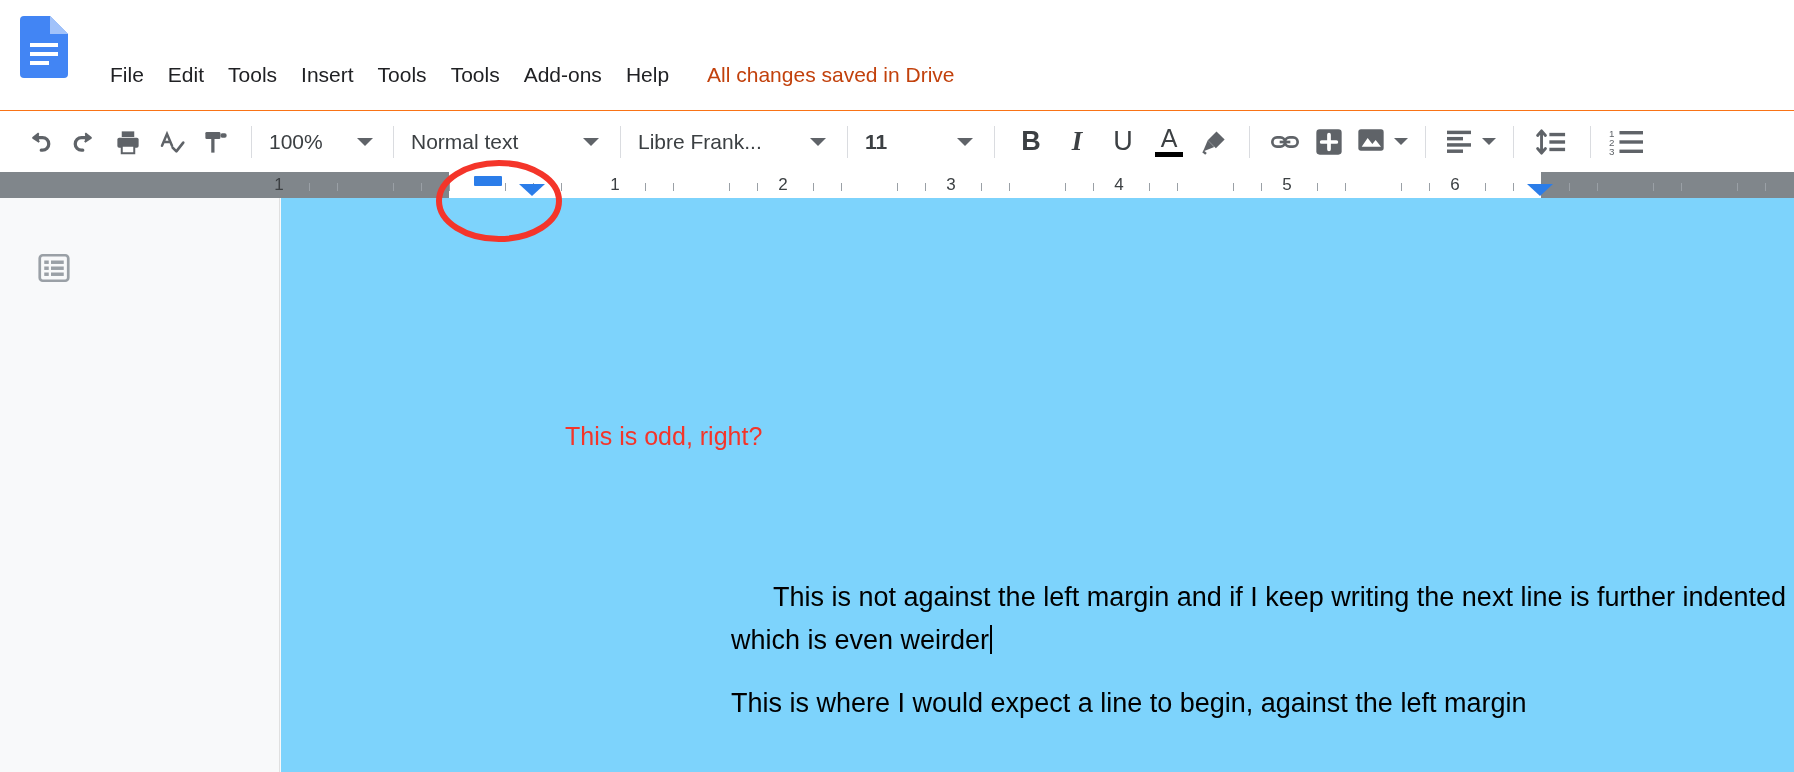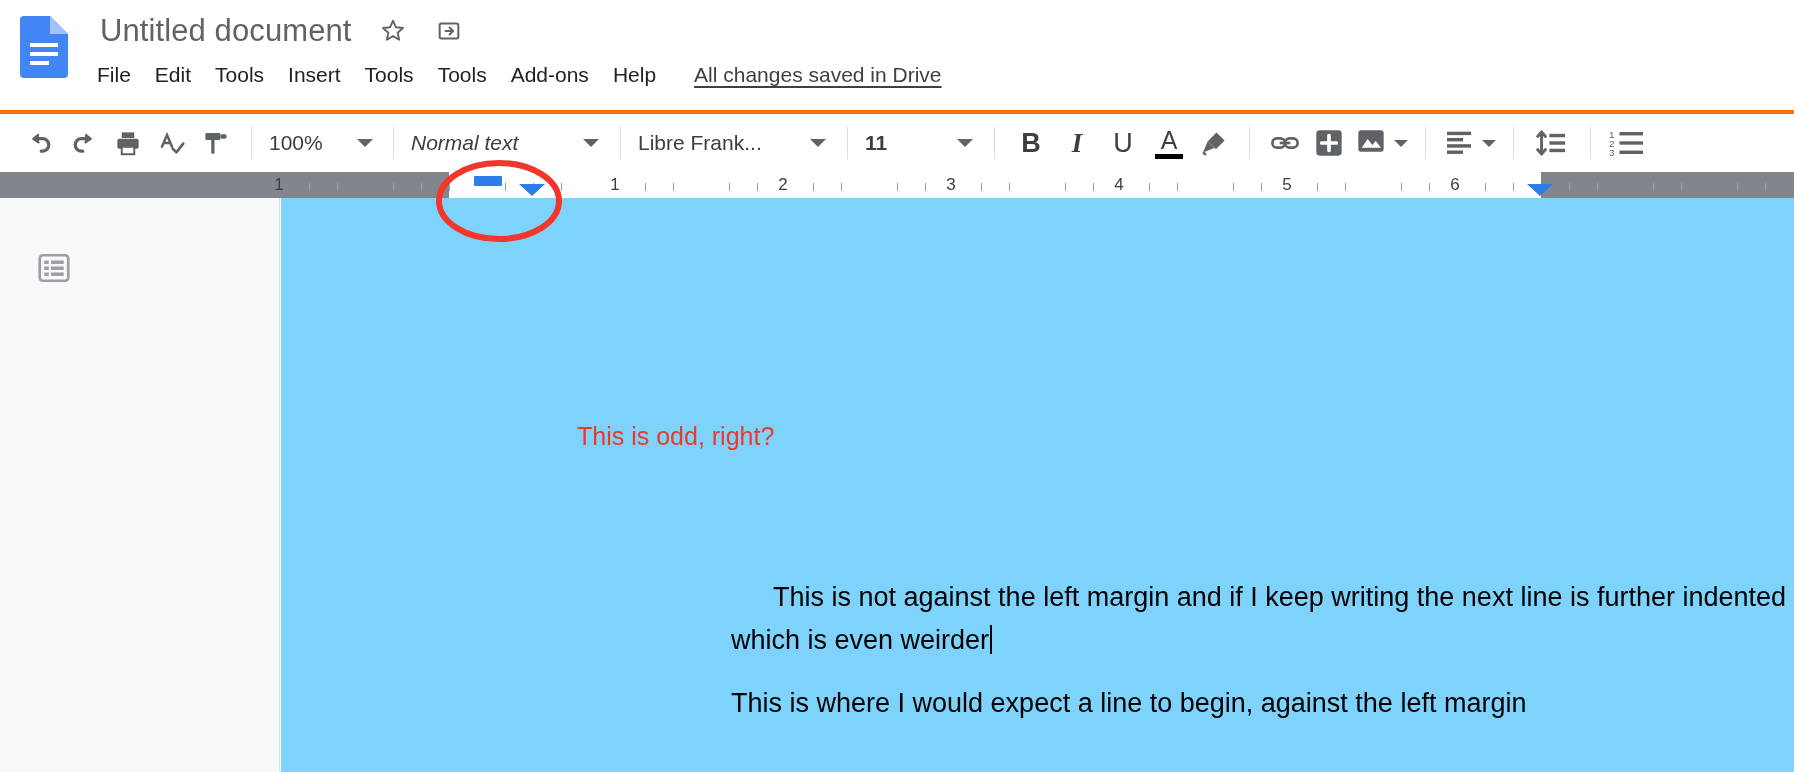--- a/index.html
+++ b/index.html
@@ -17,34 +17,34 @@
 
   .doc-logo { position:absolute; left:20px; top:16px; width:48px; height:62px; }
 
   .title-row { position:absolute; left:100px; top:8px; height:46px; display:flex; align-items:center; }
   .doc-title {
     font-size: 31px; color:#5f6368; font-weight:400;
     letter-spacing:0.1px; line-height:40px; white-space:nowrap;
   }
   .title-icon { margin-left:26px; width:30px; height:30px; display:flex; align-items:center; justify-content:center; cursor:pointer; }
 
-  .menubar { position:absolute; left:85px; top:58px; height:34px; display:flex; align-items:center;text-align:right; }
+  .menubar { position:absolute; left:98px; top:58px; height:34px; display:flex; align-items:center;text-align:right; }
   .menu-item {
     font-size:21px; color:#202124; font-weight:400;
     padding:0 12px; line-height:30px; white-space:nowrap; cursor:pointer;
   }
   .save-status {
-    font-size:21px; color:#404040; margin-left:26px;
-    text-decoration: underline; text-underline-offset:4px; white-space:nowrap; cursor:pointer;
+    font-size:21px; color:#c2410c; margin-left:26px;
+    text-underline-offset:4px; white-space:nowrap; cursor:pointer;
   }
 
   
   .toolbar {
     position:absolute; left:0; top:110px; width:1794px; height:62px;
-    background:#fff; border-top:4px solid #f97316;
+    background:#fff; border-top:1px solid #f97316;
     display:flex; align-items:center; padding-left:18px;
   }
   .tb-btn {
     width:44px; height:44px; display:flex; align-items:center; justify-content:center;
     cursor:pointer; flex:0 0 auto; border-radius:3px;
   }
   .tb-sep { width:1px; height:32px; background:#dadce0; margin:0 13px; flex:0 0 auto; }
   .tb-combo {
     height:40px; display:flex; align-items:center; cursor:pointer; flex:0 0 auto;
     padding:0 4px;
@@ -102,21 +102,21 @@
   .outline-panel { position:absolute; left:0; top:0; width:280px; height:574px; background:#f8f9fa; border-right:1px solid #e0e0e0; }
   .outline-icon { position:absolute; left:36px; top:52px; width:36px; height:36px; cursor:pointer; }
 
   .page {
     position:absolute; left:281px; top:0; width:1513px; height:574px;
     background:#7dd3fc;
   }
 
   .annotation-text {
     position:absolute; left:565px; top:224px;
-    font-size:25px; color:#f4352a; white-space:nowrap;margin-left:12px;
+    font-size:25px; color:#f4352a; white-space:nowrap;
   }
 
   .para { position:absolute; color:#000; font-size:27px; line-height:43px; }
   .para-1 { left:450px; top:378px; width:1070px; text-indent:42px; }
   .para-2 { left:450px; top:484px; width:1070px; }
   .caret-bar {
     display:inline-block; width:2px; height:29px; background:#000;
     vertical-align:-5px; margin-left:1px;
   }
 
@@ -132,36 +132,20 @@
     <div class="doc-logo">
       <svg width="48" height="62" viewBox="0 0 48 62">
         <path d="M0 4 a4 4 0 0 1 4 -4 h26 l18 18 v40 a4 4 0 0 1 -4 4 h-40 a4 4 0 0 1 -4 -4 z" fill="#4285f4"></path>
         <path d="M30 0 l18 18 h-18 z" fill="#a1c2fa"></path>
         <rect x="10" y="27" width="28" height="4" fill="#fff"></rect>
         <rect x="10" y="36" width="28" height="4" fill="#fff"></rect>
         <rect x="10" y="45" width="19" height="4" fill="#fff"></rect>
       </svg>
     </div>
 
-    <div class="title-row">
-      <span class="doc-title">Untitled document</span>
-
-      <span class="title-icon">
-        <svg width="28" height="28" viewBox="0 0 24 24">
-          <path d="M12 3.2 l2.5 5.6 6.1 .6 -4.6 4.1 1.3 6 -5.3-3.1 -5.3 3.1 1.3-6 -4.6-4.1 6.1-.6z" fill="none" stroke="#5f6368" stroke-width="1.6" stroke-linejoin="round"></path>
-        </svg>
-      </span>
-
-      <span class="title-icon">
-        <svg width="28" height="28" viewBox="0 0 24 24">
-          <rect x="4" y="5.5" width="16" height="13" rx="1.5" fill="none" stroke="#5f6368" stroke-width="1.7"></rect>
-          <path d="M9 12 h6 M12.5 9 l3 3 -3 3" fill="none" stroke="#5f6368" stroke-width="1.7" stroke-linecap="round" stroke-linejoin="round"></path>
-        </svg>
-      </span>
-    </div>
 
     <div class="menubar">
       <span class="menu-item">File</span>
       <span class="menu-item">Edit</span>
       <span class="menu-item">Tools</span>
       <span class="menu-item">Insert</span>
       <span class="menu-item">Tools</span>
       <span class="menu-item">Tools</span>
       <span class="menu-item">Add-ons</span>
       <span class="menu-item">Help</span>
@@ -210,21 +194,21 @@
 
     <div class="tb-sep"></div>
 
     <div class="tb-combo" style="width:115px;">
       <span class="tb-combo-label" style="width:74px;">100%</span>
       <span class="caret"></span>
     </div>
 
     <div class="tb-sep"></div>
 
-    <div class="tb-combo" style="width:200px;font-style:italic;">
+    <div class="tb-combo" style="width:200px;">
       <span class="tb-combo-label" style="width:158px;">Normal text</span>
       <span class="caret"></span>
     </div>
 
     <div class="tb-sep"></div>
 
     <div class="tb-combo" style="width:200px;">
       <span class="tb-combo-label" style="width:158px;">Libre Frank...</span>
       <span class="caret"></span>
     </div>

